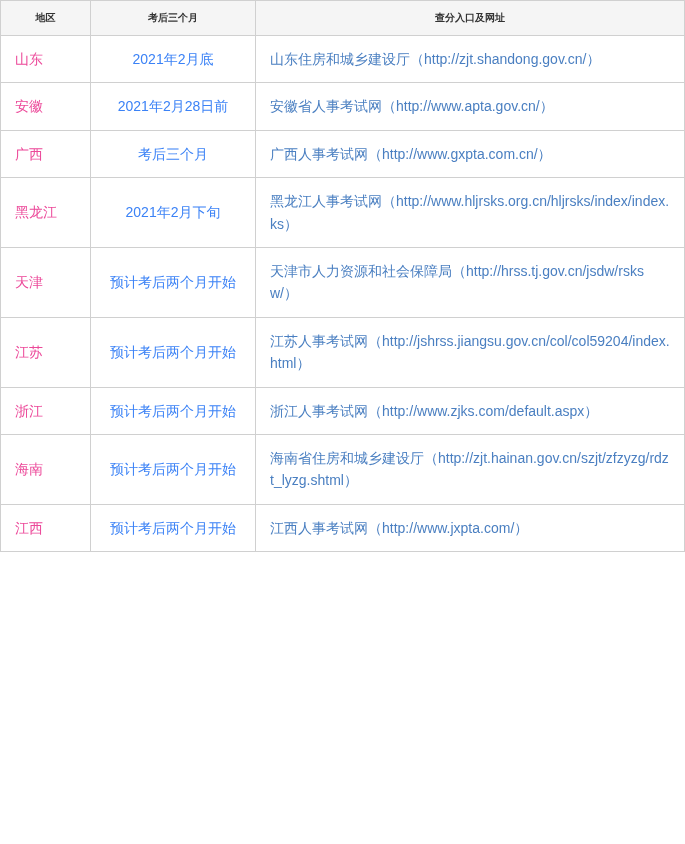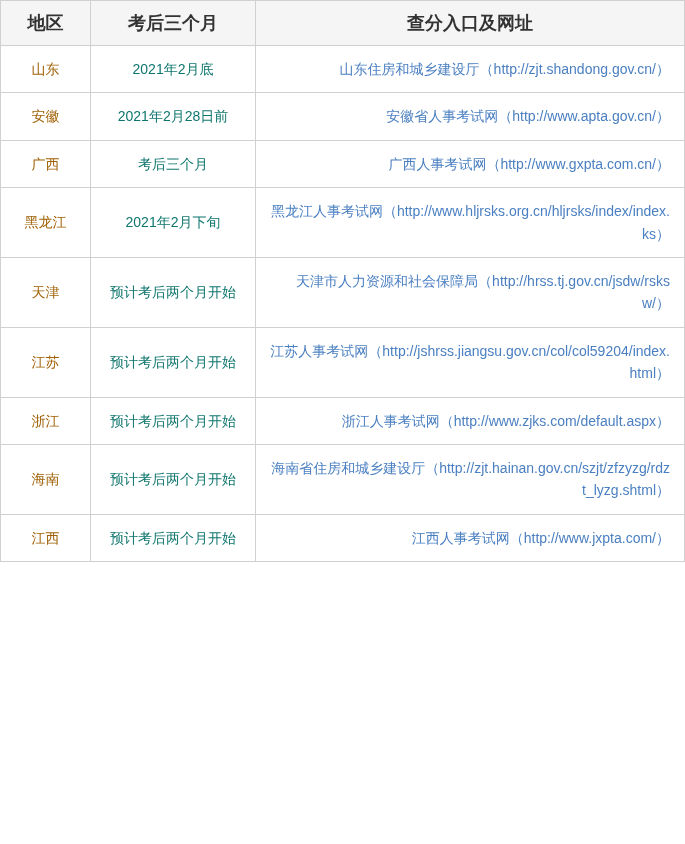--- a/index.html
+++ b/index.html
@@ -25,37 +25,36 @@
     }
     thead tr {
       background-color: #f5f5f5;
     }
     th {
       border: 1px solid #d0d0d0;
       padding: 10px 12px;
       text-align: center;
       font-weight: bold;
       color: #333;
-      font-size: 18px;
+      font-size: 10px;
     }
     td {
       border: 1px solid #d0d0d0;
       padding: 12px 14px;
       vertical-align: middle;
       line-height: 1.6;
-      text-align: right;
     }
     td.col-region {
-      text-align: center;
-      color: #a16207;
+      text-align: left;
+      color: #ec4899;
       width: 90px;
     }
     td.col-time {
       text-align: center;
-      color: #0f766e;
+      color: #3b82f6;
       width: 165px;
     }
     td.col-link {
       color: #4a7fc1;
       word-break: break-all;
     }
     tbody tr {
       background-color: #fff;
     }
   </style>

